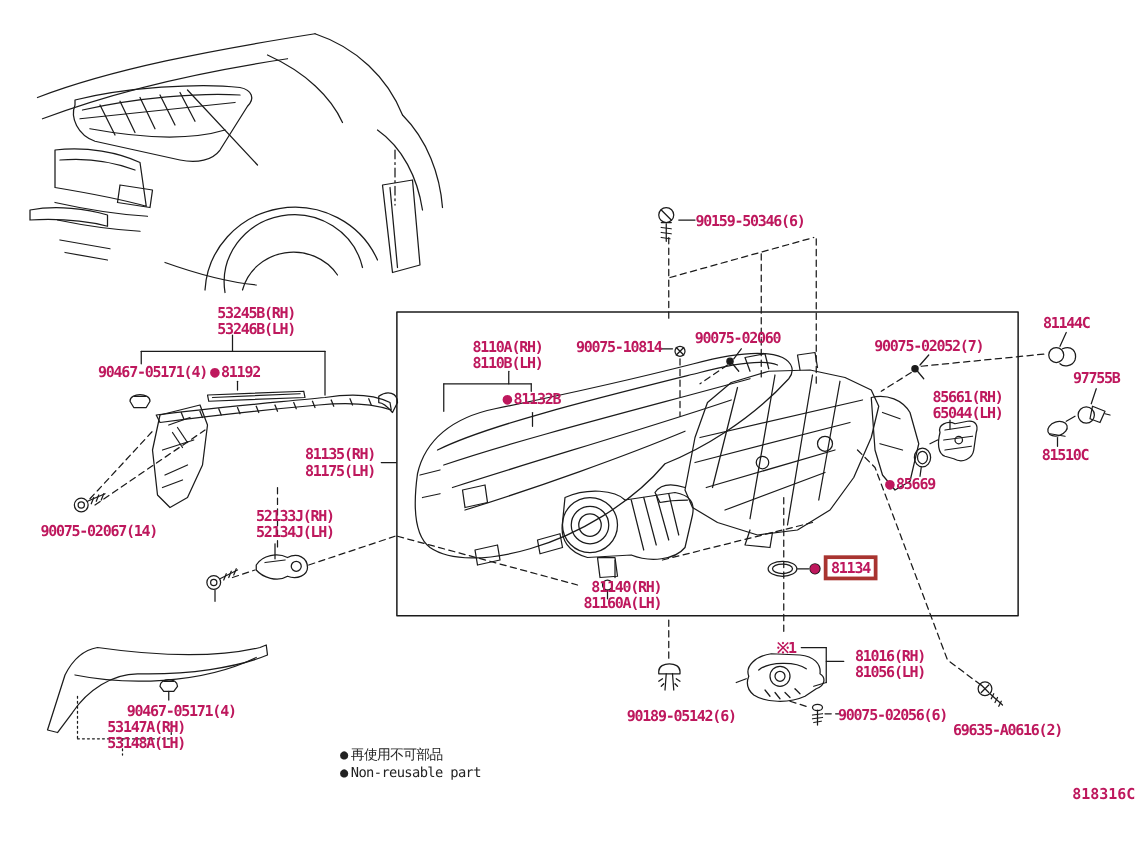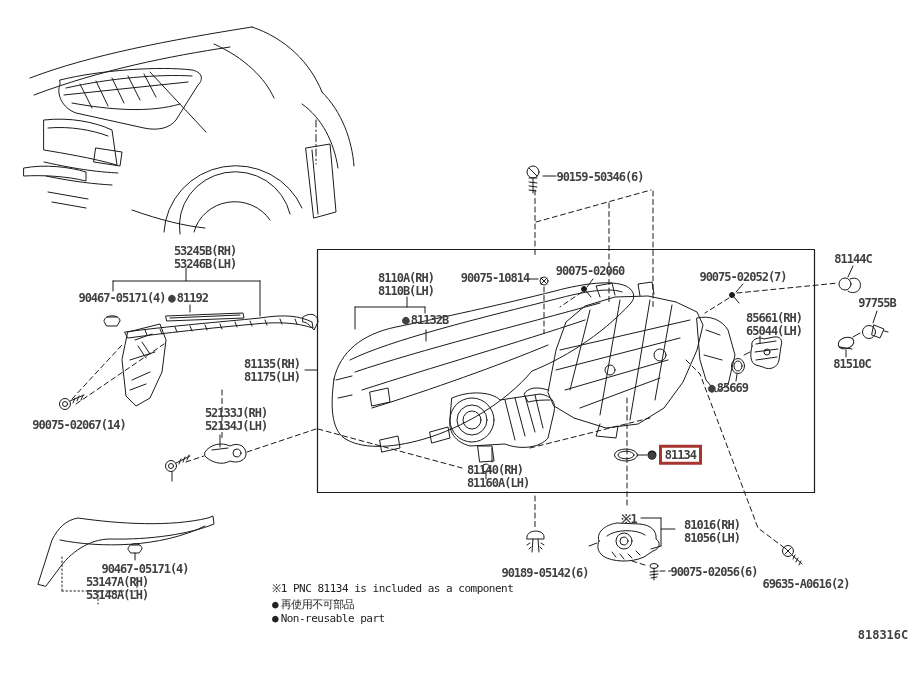--- a/index.html
+++ b/index.html
@@ -1,21 +1,21 @@
 <!DOCTYPE html>
 <html><head>
 <meta charset="utf-8">
 <style>
   html,body{margin:0;padding:0;background:#fff;}
   .stage{position:relative;width:914px;height:689px;background:#fff;overflow:hidden;
          font-family:"DejaVu Sans Mono",monospace;}
   .art{position:absolute;left:0;top:0;}
   .lbl{position:absolute;transform:translate(-50%,-50%);
-       font:bold 12px "DejaVu Sans Mono",monospace;color:#404040;
-       letter-spacing:-1px;line-height:12.5px;white-space:nowrap;text-align:left;}
+       font:bold 12px "DejaVu Sans Mono",monospace;color:#be185d;
+       letter-spacing:-1px;line-height:12.5px;white-space:nowrap;text-align:right;}
   .lbl span{display:block;}
   .lbl.inl span{display:inline;}
   .blt{font-size:13px;letter-spacing:0;margin-right:1px;}
   .hlbox{display:inline-block;border:3px solid #a83430;padding:0px 3px;margin-left:2px;background:#fff;}
   .lgd{position:absolute;transform:translateY(-50%);
        font:11px "DejaVu Sans Mono",monospace;color:#222;
        letter-spacing:-0.5px;white-space:nowrap;}
   .lgd .blt{font-size:11px;margin-right:2px;}
   .code{font:bold 12px "DejaVu Sans Mono",monospace;letter-spacing:0;}
 </style>
@@ -415,23 +415,20 @@
   <span>69635-A0616(2)</span>
 </div>
 <div class="lbl" style="left:145px;top:569px">
   <span>90467-05171(4)</span>
 </div>
 <div class="lbl" style="left:117px;top:588px">
   <span>53147A(RH)</span>
   <span>53148A(LH)</span>
 </div>
 
-<div class="lgd" style="left:272px;top:587px">
-  <span>※1 PNC 81134 is included as a component</span>
-</div>
 <div class="lgd" style="left:272px;top:604px">
   <span class="blt">●</span><span>再使用不可部品</span>
 </div>
 <div class="lgd" style="left:272px;top:618px">
   <span class="blt">●</span><span>Non-reusable part</span>
 </div>
 
 <div class="lbl code" style="left:883px;top:635px">
   <span>818316C</span>
 </div>

